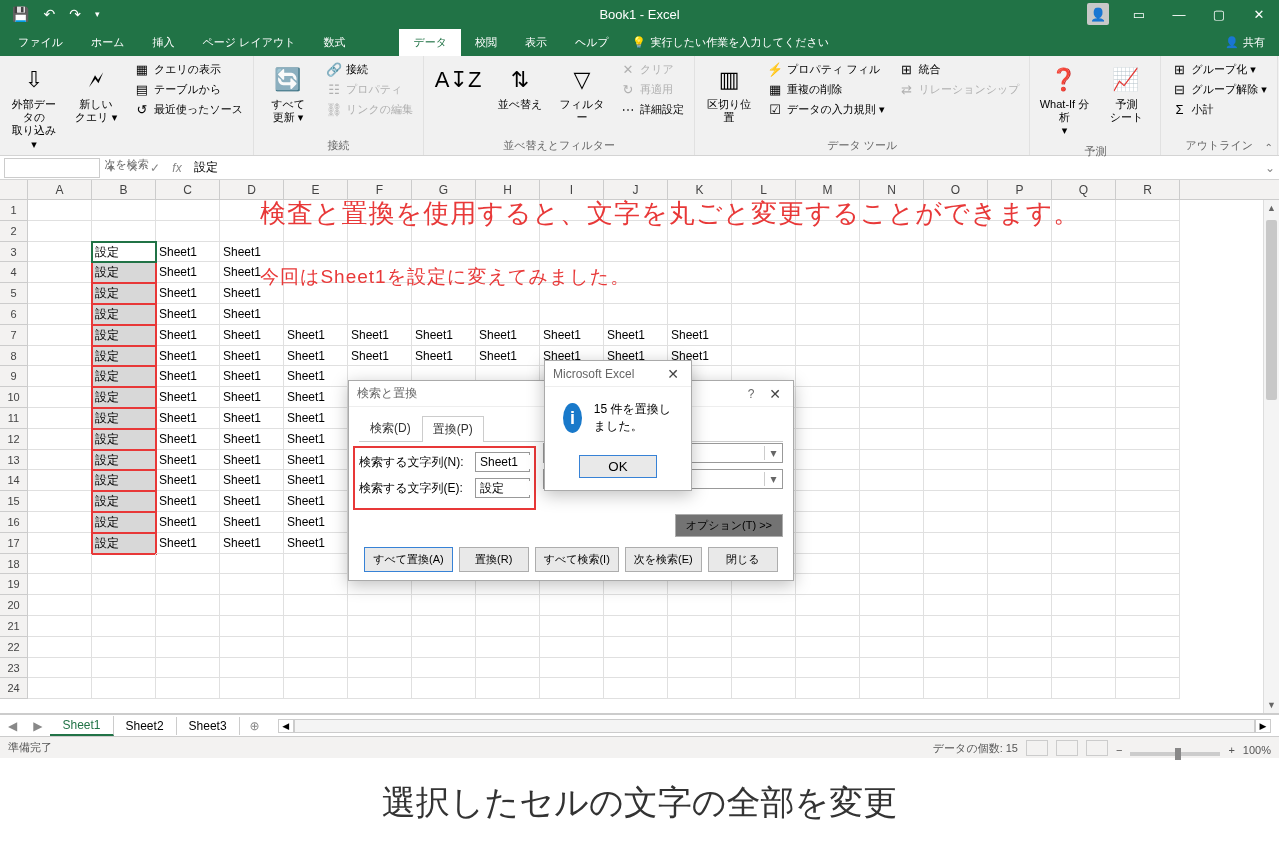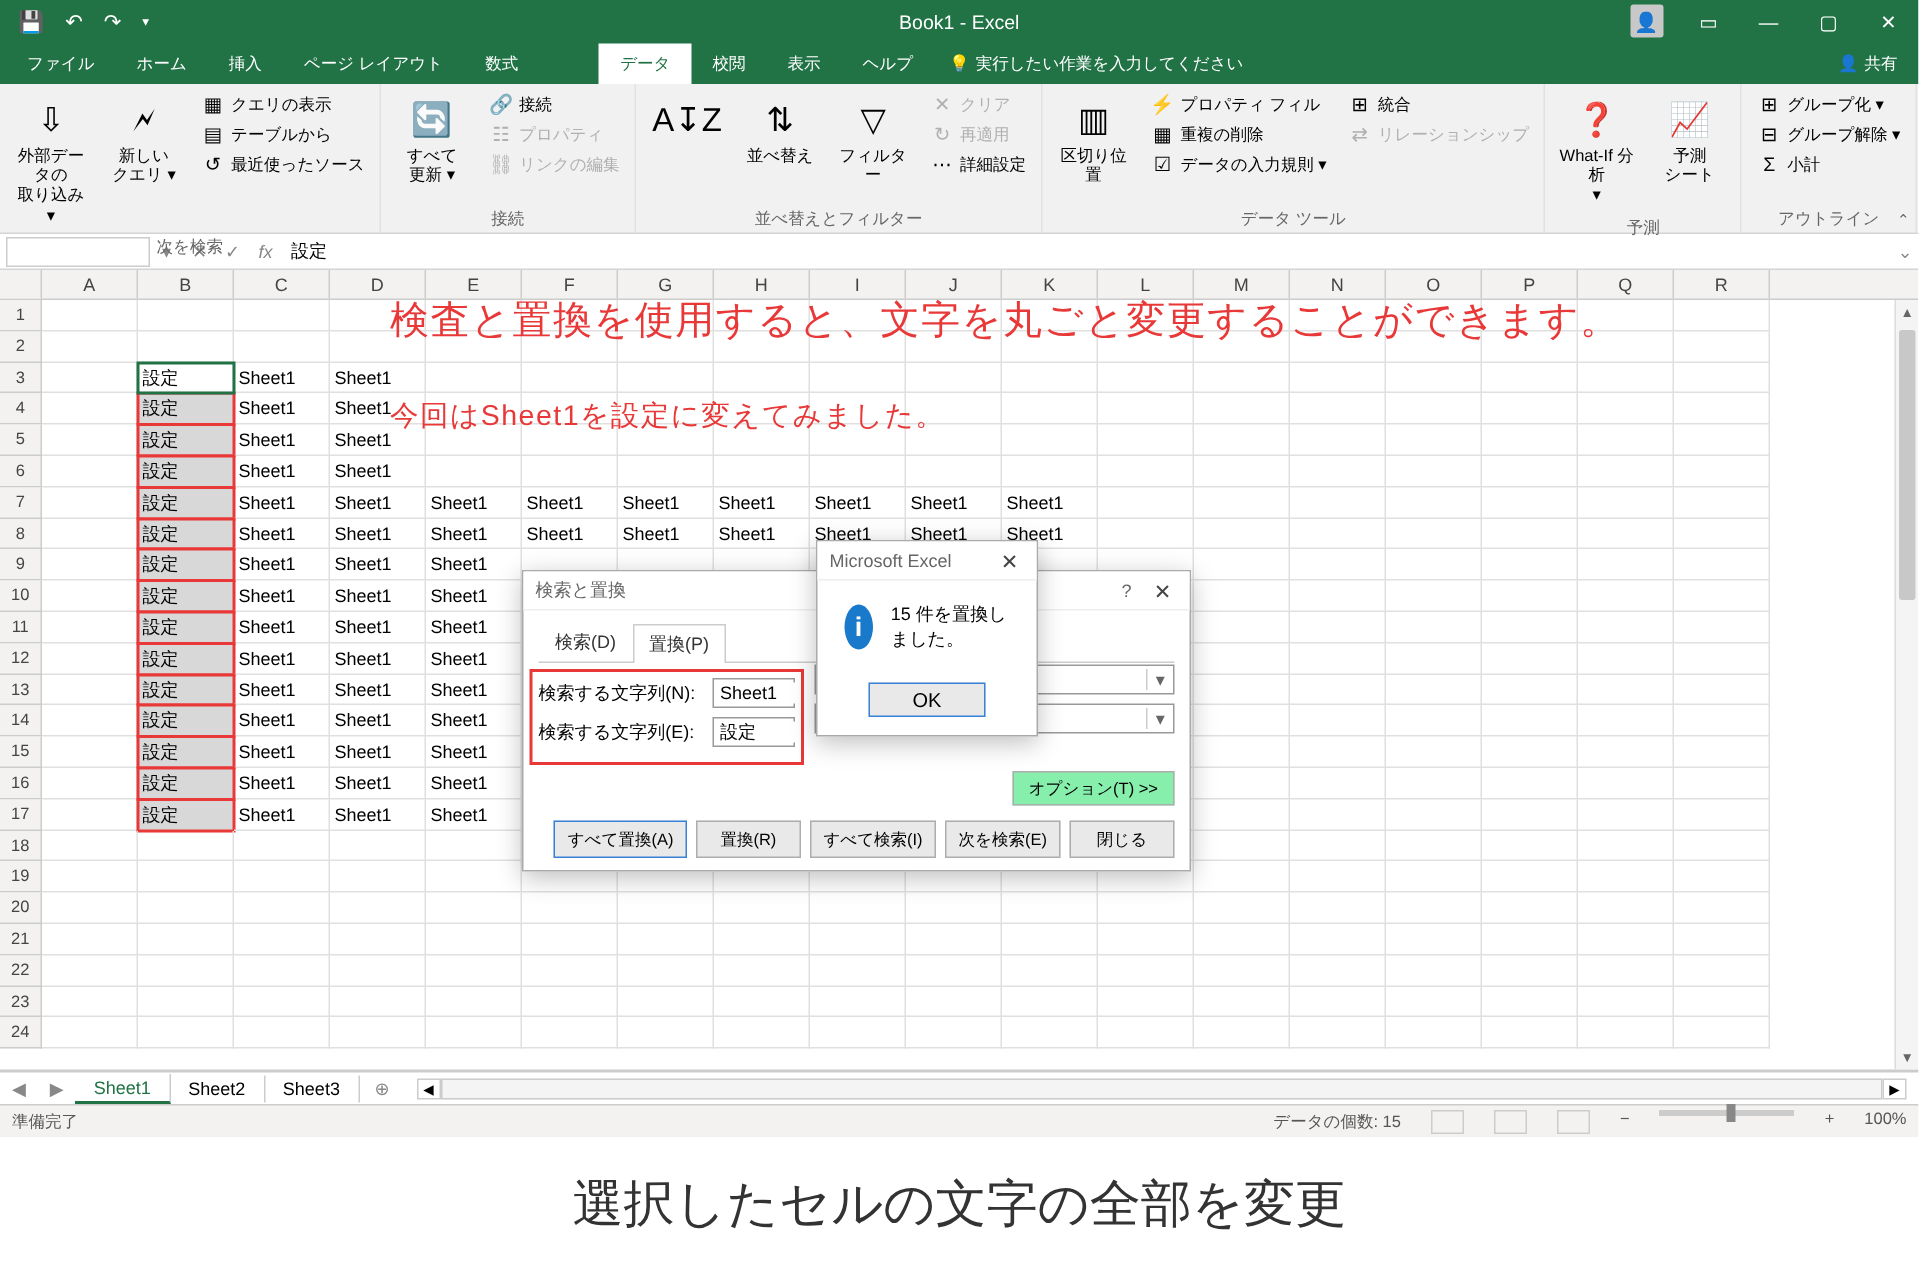--- a/index.html
+++ b/index.html
@@ -68,43 +68,43 @@
 .dlg-tabs { display:flex; border-bottom:1px solid #ccc; margin-bottom:10px;}
 .dlg-tab { padding:4px 10px; border:1px solid transparent; border-bottom:none; cursor:pointer; font-size:12px; color:#333;}
 .dlg-tab.active { border-color:#ccc; background:#fff; position:relative; top:1px;}
 .field-row { display:flex; align-items:center; margin-bottom:6px; gap:6px;}
 .field-row label { width:110px; text-align:left;}
 .field-row .combo { flex:1; height:20px; border:1px solid #999; display:flex; align-items:center;}
 .field-row .combo input { flex:1; border:none; outline:none; padding:0 4px; font-size:12px;}
 .field-row .combo .dd { width:18px; text-align:center; border-left:1px solid #ccc; color:#666; cursor:pointer;}
 .red-outline { outline:2px solid #e83838; padding:4px; margin:-4px;}
 .dlg-opts { text-align:right; margin:10px 0;}
-.dlg-opts button { padding:3px 10px; border:1px solid #adadad; background:#86efac; cursor:pointer; font-size:11px;}
-.dlg-buttons { display:flex; gap:6px; justify-content:flex-end; margin-top:8px;}
+.dlg-opts button { padding:3px 10px; border:1px solid #adadad; background:#737373; cursor:pointer; font-size:11px;}
+.dlg-buttons { display:flex; gap:6px; justify-content:center; margin-top:8px;}
 .dlg-buttons button { padding:4px 8px; border:1px solid #adadad; background:#e9e9e9; cursor:pointer; font-size:11px; min-width:70px;}
 .dlg-buttons button.primary { border-color:#3782d6;}
 
 .msgbox .msg-body { display:flex; align-items:center; gap:12px; padding:14px 18px;}
 .msgbox .info-ic { width:30px; height:30px; border-radius:50%; background:#1979ca; color:#fff; display:flex;align-items:center;justify-content:center; font-weight:bold; font-size:18px;}
 .msgbox .msg-buttons { text-align:center; padding:6px 0 12px;}
 .msgbox .msg-buttons button { padding:3px 28px; border:1px solid #3782d6; background:#e9e9e9; cursor:pointer;}
 
 
 .sheetstrip { height:22px; display:flex; align-items:center; background:#fff; border-top:1px solid #ccc; font-size:12px;}
 .sheetstrip .nav { padding:0 8px; color:#888; cursor:pointer;}
 .sheetstrip .stab { padding:2px 12px; border-right:1px solid #ccc; cursor:pointer;}
 .sheetstrip .stab.active { border-bottom:2px solid #217346; color:#217346; background:#fff;}
 .sheetstrip .add { padding:0 10px; color:#888; cursor:pointer;}
 .sheetstrip .hscroll { flex:1; margin:0 8px; display:flex; align-items:center;}
 .sheetstrip .hscroll .track { flex:1; height:14px; border:1px solid #ccc; background:#f4f4f4; position:relative;}
 .sheetstrip .hscroll .arrow { width:16px; height:14px; border:1px solid #ccc; text-align:center; font-size:9px; line-height:12px; cursor:pointer;}
 
 
 .status { height:22px; background:#f3f2f1; border-top:1px solid #ccc; display:flex; align-items:center; font-size:11px; color:#555; padding:0 8px;}
-.status .right { margin-left:auto; display:flex; align-items:flex-start; gap:20px;}
+.status .right { margin-left:auto; display:flex; align-items:flex-end; gap:8px;}
 .status .vbtn { width:22px; height:16px; border:1px solid #ccc; cursor:pointer;}
 .status .zoom-slider { width:90px; height:4px; background:#ccc; position:relative;}
 .status .zoom-slider .thumb { position:absolute; left:50%; top:-4px; width:6px; height:12px; background:#888;}
 
 
 .vscroll { position:absolute; right:0; top:20px; bottom:0; width:16px; background:#f4f4f4; border-left:1px solid #ddd;}
 .vscroll .arrow { height:16px; text-align:center; font-size:9px; line-height:16px; color:#666; cursor:pointer;}
 .vscroll .thumb { position:absolute; top:20px; left:2px; right:2px; height:180px; background:#c8c8c8; border-radius:2px;}
 </style>
 </head>

